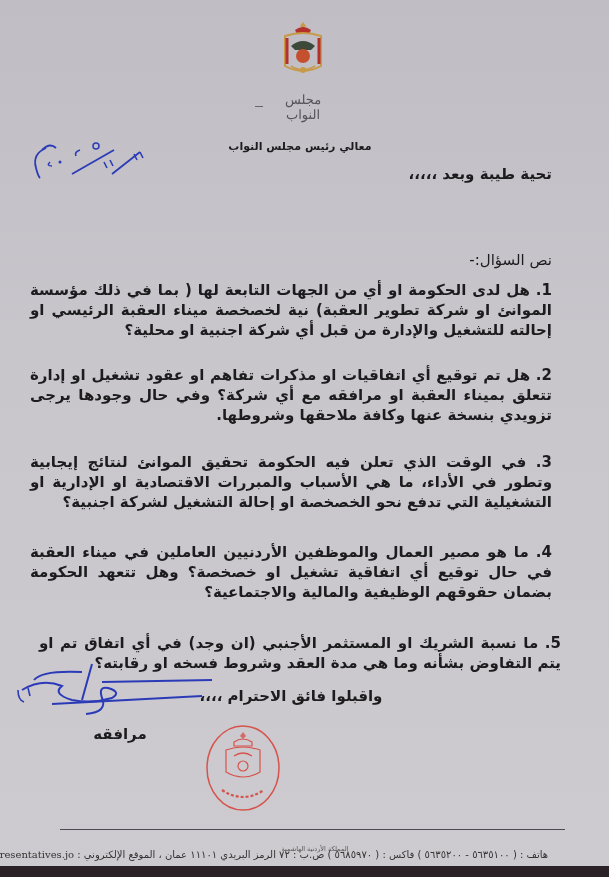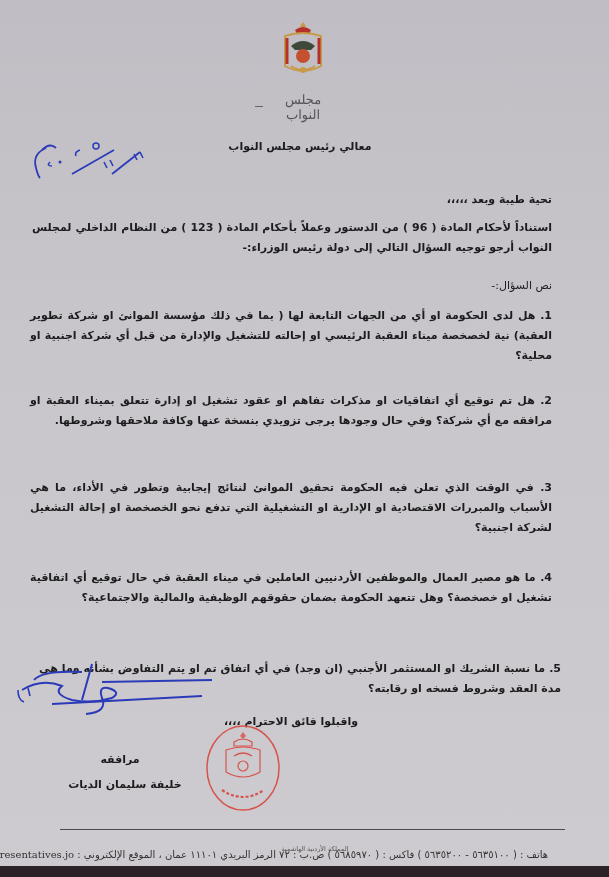--- a/index.html
+++ b/index.html
@@ -22,21 +22,21 @@
     .letterhead-dash { position:absolute; left:255px; top:106px; width:8px; height:1px; background:#666; }
     .addressee {
       position:absolute; left:200px; top:140px; width:200px; text-align:center;
       direction:rtl; font-size:11px; font-weight:bold; color:#1c1c1e;
     }
     .handwritten-date {
       position:absolute; left:28px; top:140px; width:120px; height:40px;
     }
     .txt {
       position:absolute; direction:rtl; text-align:justify; color:#1c1c1e;
-      font-size:11px; font-weight:bold; line-height:20px;margin-top:26px;
+      font-size:15px; font-weight:bold; line-height:20px;
     }
     .greeting { right:69px; top:164px; width:300px; text-align:right; }
     .preamble { right:69px; top:192px; width:520px; text-align-last:right; }
     .q-head { right:69px; top:250px; width:200px; text-align:right; font-weight:normal; }
     .q1 { right:69px; top:280px; width:522px; text-align-last:right; }
     .q2 { right:69px; top:365px; width:522px; text-align-last:right; }
     .q3 { right:69px; top:452px; width:522px; text-align-last:right; }
     .q4 { right:69px; top:542px; width:522px; text-align-last:right; }
     .q5 { right:60px; top:633px; width:522px; text-align-last:right; }
     .closing { right:230px; top:686px; width:200px; text-align:center; }
@@ -82,42 +82,40 @@
     <path d="M52 10 q-6 2 -4 6" stroke="#2b3bb8" stroke-width="1.6" fill="none"></path>
     <circle cx="68" cy="6" r="3" stroke="#2b3bb8" stroke-width="1.5" fill="none"></circle>
     <path d="M44 34 L86 10" stroke="#2b3bb8" stroke-width="1.8"></path>
     <path d="M76 22 l3 6 M82 20 l3 6" stroke="#2b3bb8" stroke-width="1.6"></path>
     <path d="M84 34 L112 12" stroke="#2b3bb8" stroke-width="1.8"></path>
     <path d="M106 14 l3 6 M112 12 l3 6" stroke="#2b3bb8" stroke-width="1.6"></path>
   </svg>
 
   <div class="addressee">معالي رئيس مجلس النواب</div>
   <div class="txt greeting">تحية طيبة وبعد ،،،،،</div>
-  <div class="txt preamble">استناداً لأحكام المادة ( 96 ) من الدستور وعملاً بأحكام المادة ( 123 ) من النظام الداخلي لمجلس النواب أرجو توجيه السؤال التالي إلى دولة رئيس الوزراء:-</div>
   <div class="txt q-head">نص السؤال:-</div>
 
   <div class="txt q1"><span>1.</span> <span>هل لدى الحكومة او أي من الجهات التابعة لها ( بما في ذلك مؤسسة الموانئ او شركة تطوير العقبة) نية لخصخصة ميناء العقبة الرئيسي او إحالته للتشغيل والإدارة من قبل أي شركة اجنبية او محلية؟</span></div>
   <div class="txt q2"><span>2.</span> <span>هل تم توقيع أي اتفاقيات او مذكرات تفاهم او عقود تشغيل او إدارة تتعلق بميناء العقبة او مرافقه مع أي شركة؟ وفي حال وجودها يرجى تزويدي بنسخة عنها وكافة ملاحقها وشروطها.</span></div>
   <div class="txt q3"><span>3.</span> <span>في الوقت الذي تعلن فيه الحكومة تحقيق الموانئ لنتائج إيجابية وتطور في الأداء، ما هي الأسباب والمبررات الاقتصادية او الإدارية او التشغيلية التي تدفع نحو الخصخصة او إحالة التشغيل لشركة اجنبية؟</span></div>
   <div class="txt q4"><span>4.</span> <span>ما هو مصير العمال والموظفين الأردنيين العاملين في ميناء العقبة في حال توقيع أي اتفاقية تشغيل او خصخصة؟ وهل تتعهد الحكومة بضمان حقوقهم الوظيفية والمالية والاجتماعية؟</span></div>
   <div class="txt q5"><span>5.</span> <span>ما نسبة الشريك او المستثمر الأجنبي (ان وجد) في أي اتفاق تم او يتم التفاوض بشأنه وما هي مدة العقد وشروط فسخه او رقابته؟</span></div>
 
   <div class="txt closing">واقبلوا فائق الاحترام ،،،،</div>
 
   <svg class="signature" viewBox="0 0 200 75">
     <path d="M70 12 q-40 -2 -48 8" stroke="#2b3bb8" stroke-width="2" fill="none"></path>
     <path d="M80 4 L70 40" stroke="#2b3bb8" stroke-width="2"></path>
     <path d="M10 30 q20 -12 40 -4 q-10 8 10 14 q20 4 40 -2 q10 -6 -4 -10 q-10 -2 -6 10 q6 14 -16 16" stroke="#2b3bb8" stroke-width="2" fill="none"></path>
     <path d="M90 22 L200 20" stroke="#2b3bb8" stroke-width="2"></path>
     <path d="M40 44 L190 36" stroke="#2b3bb8" stroke-width="2"></path>
     <path d="M6 30 q0 10 6 12 M16 28 l2 8" stroke="#2b3bb8" stroke-width="1.6" fill="none"></path>
   </svg>
 
   <div class="txt sig-title">مرافقه</div>
-  <div class="txt sig-name">خليفة سليمان الديات</div>
 
   <svg class="stamp" viewBox="0 0 78 88">
     <title>النائب خليفة الديات</title>
     <ellipse cx="39" cy="44" rx="36" ry="42" fill="none" stroke="#d6534c" stroke-width="1.5"></ellipse>
     <path d="M36 12 l3 -4 3 4 -3 3z" fill="#d6534c" opacity="0.8"></path>
     <path d="M30 18 q9 -6 18 0 v4 h-18z" fill="none" stroke="#d6534c" stroke-width="1.2"></path>
     <path d="M22 26 q17 -6 34 0 v22 q-17 10 -34 0z" fill="none" stroke="#d6534c" stroke-width="1.2"></path>
     <circle cx="39" cy="42" r="5" fill="none" stroke="#d6534c" stroke-width="1.2"></circle>
     <path d="M30 32 q9 -6 18 0" fill="none" stroke="#d6534c" stroke-width="1.4"></path>
     <path d="M18 66 q21 14 42 0" fill="none" stroke="#d6534c" stroke-width="2.2" stroke-dasharray="3 2"></path>

